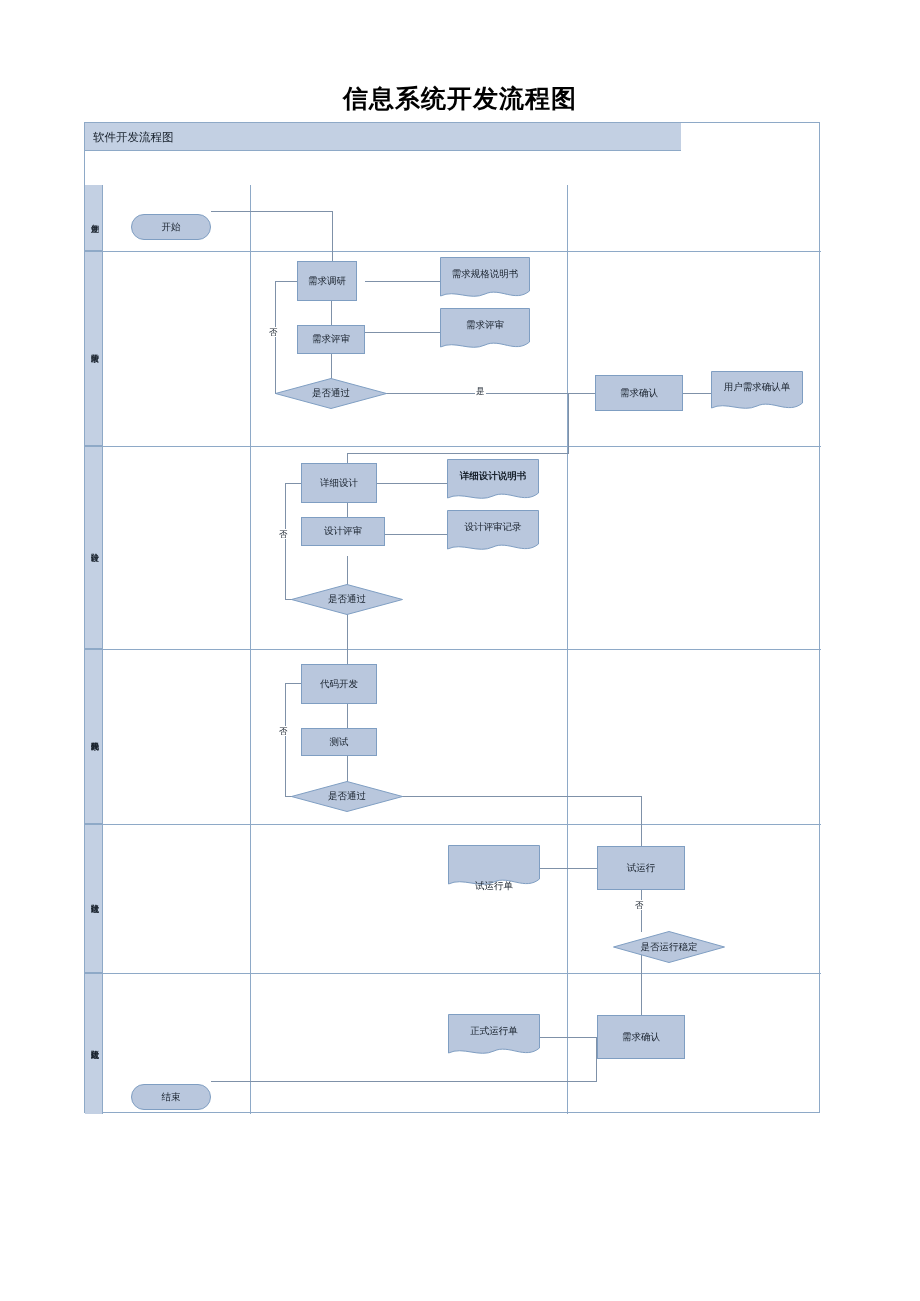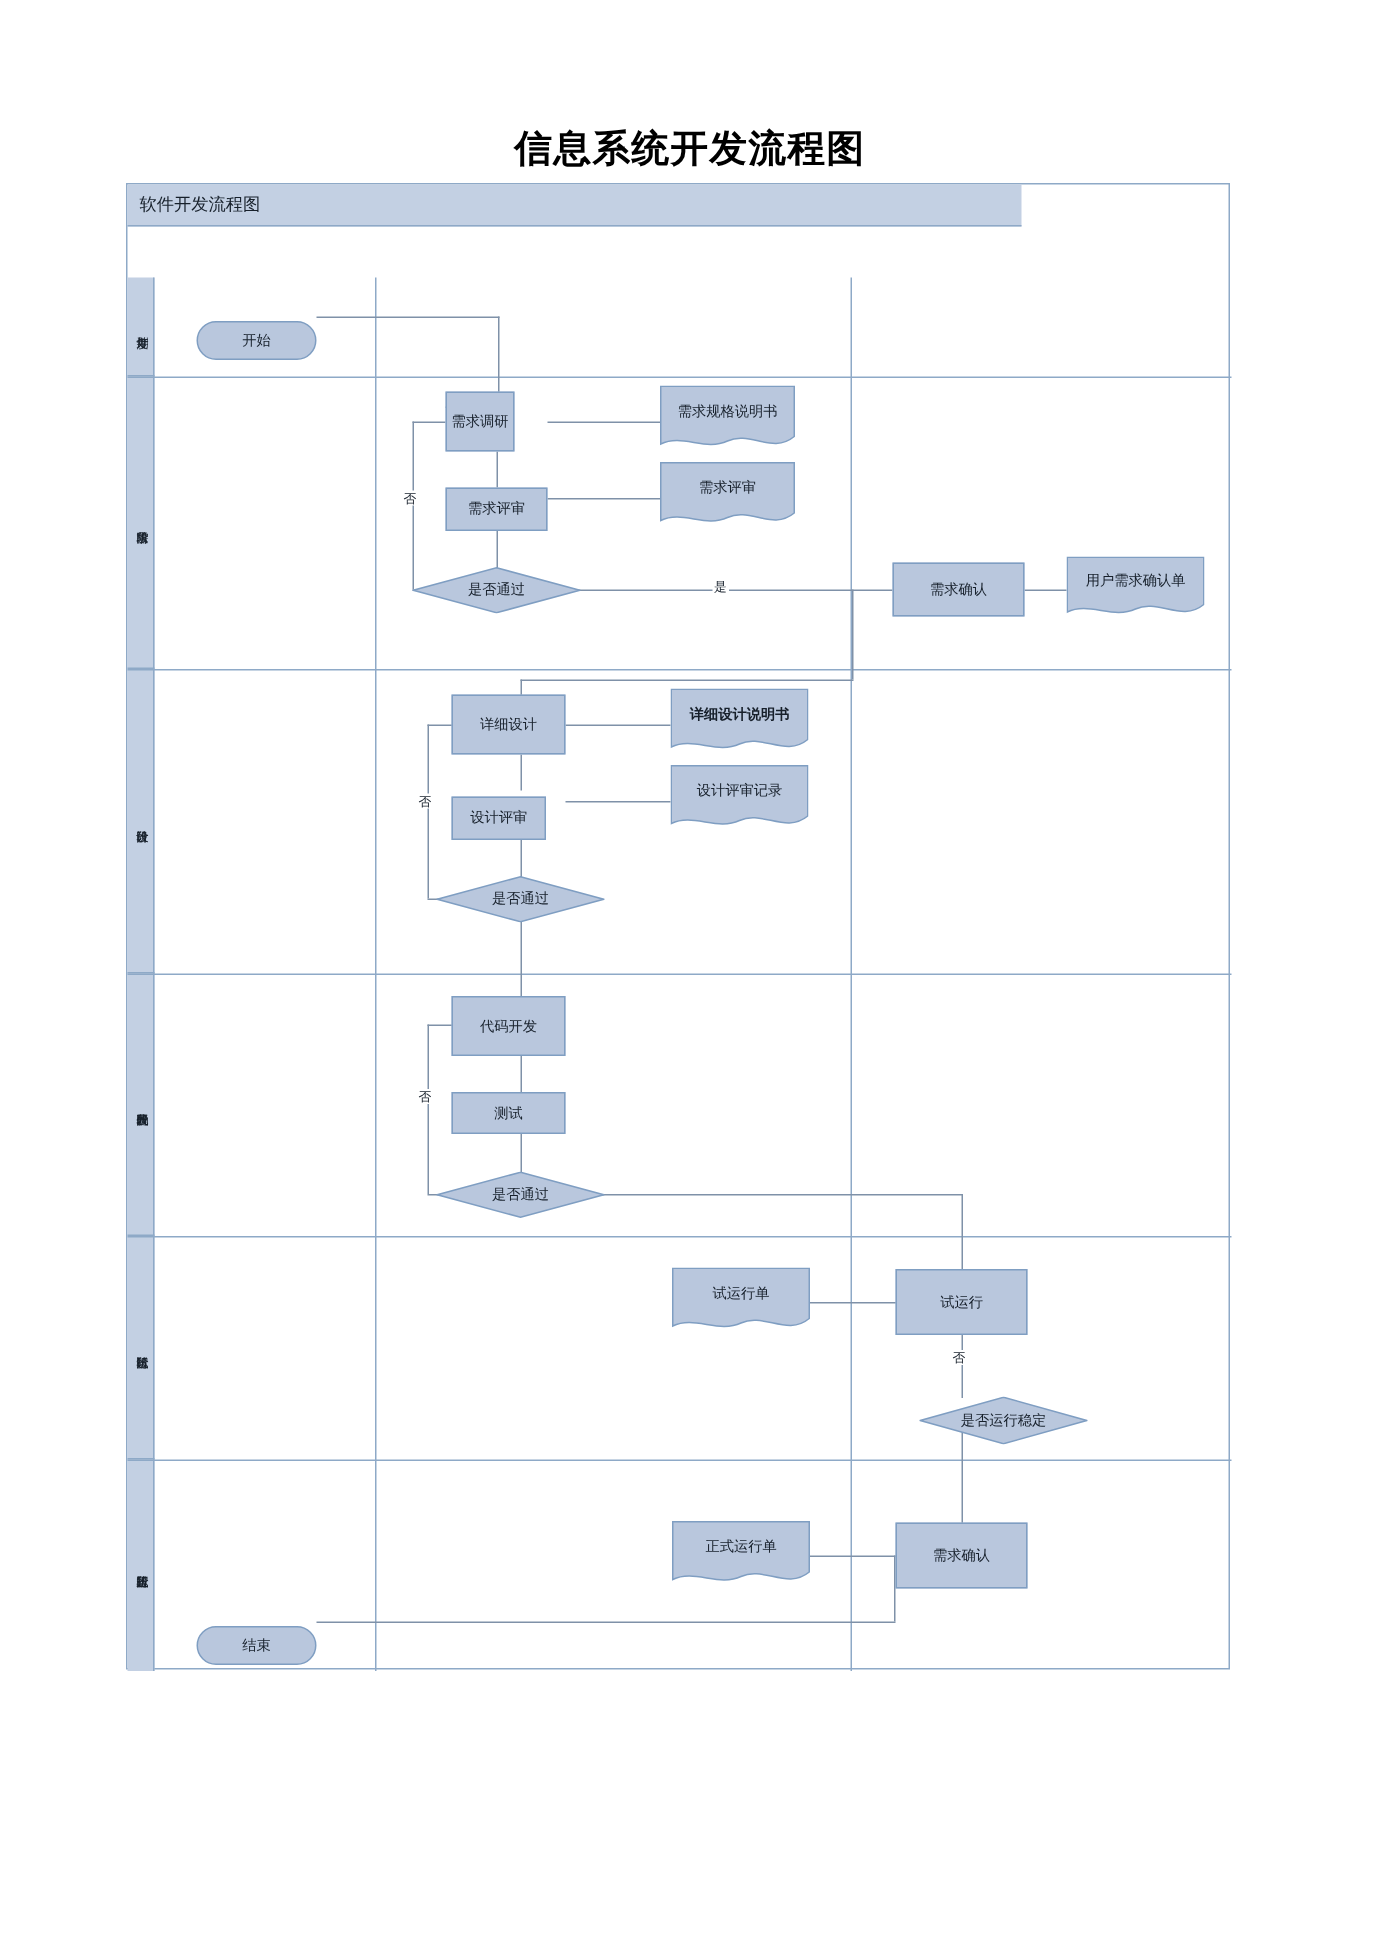--- a/index.html
+++ b/index.html
@@ -187,21 +187,21 @@
 
   <div class="conn conn-v" style="left:556px;top:826px;height:84px;"></div>
 
   <div class="conn conn-h" style="left:453px;top:914px;width:72px;"></div>
 
   <div class="conn conn-v" style="left:511px;top:914px;height:44px;"></div>
   <div class="conn conn-h" style="left:126px;top:958px;width:386px;"></div>
 
   <div class="node term" style="left:46px;top:75px;width:80px;height:26px;">开始</div>
 
-  <div class="node proc" style="left:212px;top:138px;width:46px;height:40px;">需求调研</div>
+  <div class="node proc" style="left:212px;top:138px;width:60px;height:40px;">需求调研</div>
 
   <div class="docshape" style="left:355px;top:134px;width:90px;height:46px;">
     <svg width="90" height="46" viewBox="0 0 90 46">
       <path d="M0.5,0.5 H89.5 V34 C75,46 60,30 45,37 C30,44 15,32 0.5,39 Z" fill="#b9c7dd" stroke="#7f9ec2" stroke-width="1"></path>
     </svg>
     <div class="doc-txt" style="height:34px;">需求规格说明书</div>
   </div>
 
   <div class="node proc" style="left:212px;top:202px;width:68px;height:29px;">需求评审</div>
 
@@ -230,21 +230,21 @@
 
   <div class="node proc" style="left:216px;top:340px;width:76px;height:40px;">详细设计</div>
 
   <div class="docshape" style="left:362px;top:336px;width:92px;height:46px;font-weight:bold;">
     <svg width="92" height="46" viewBox="0 0 92 46">
       <path d="M0.5,0.5 H91.5 V34 C77,46 61,30 46,37 C31,44 15,32 0.5,39 Z" fill="#b9c7dd" stroke="#7f9ec2" stroke-width="1"></path>
     </svg>
     <div class="doc-txt" style="height:34px;">详细设计说明书</div>
   </div>
 
-  <div class="node proc" style="left:216px;top:408px;width:63px;height:29px;">设计评审</div>
+  <div class="node proc" style="left:216px;top:394px;width:84px;height:29px;">设计评审</div>
 
   <div class="docshape" style="left:362px;top:387px;width:92px;height:46px;">
     <svg width="92" height="46" viewBox="0 0 92 46">
       <path d="M0.5,0.5 H91.5 V34 C77,46 61,30 46,37 C31,44 15,32 0.5,39 Z" fill="#b9c7dd" stroke="#7f9ec2" stroke-width="1"></path>
     </svg>
     <div class="doc-txt" style="height:34px;">设计评审记录</div>
   </div>
 
   <div class="diamond-wrap" style="left:206px;top:461px;width:112px;height:31px;">
     <svg width="112" height="31" viewBox="0 0 112 31">
@@ -261,21 +261,21 @@
     <svg width="112" height="31" viewBox="0 0 112 31">
       <polygon points="56,0.5 111.5,15.5 56,30.5 0.5,15.5" fill="#b9c7dd" stroke="#7f9ec2" stroke-width="1"></polygon>
     </svg>
     <span class="diamond-txt">是否通过</span>
   </div>
 
   <div class="docshape" style="left:363px;top:722px;width:92px;height:46px;">
     <svg width="92" height="46" viewBox="0 0 92 46">
       <path d="M0.5,0.5 H91.5 V34 C77,46 61,30 46,37 C31,44 15,32 0.5,39 Z" fill="#b9c7dd" stroke="#7f9ec2" stroke-width="1"></path>
     </svg>
-    <div class="doc-txt" style="height:34px;">试运行单</div>
+    <div class="doc-txt" style="height:34px;margin-top:24px;">试运行单</div>
   </div>
 
   <div class="node proc" style="left:512px;top:723px;width:88px;height:44px;">试运行</div>
 
   <div class="diamond-wrap" style="left:528px;top:808px;width:112px;height:32px;">
     <svg width="112" height="32" viewBox="0 0 112 32">
       <polygon points="56,0.5 111.5,16 56,31.5 0.5,16" fill="#b9c7dd" stroke="#7f9ec2" stroke-width="1"></polygon>
     </svg>
     <span class="diamond-txt">是否运行稳定</span>
   </div>

